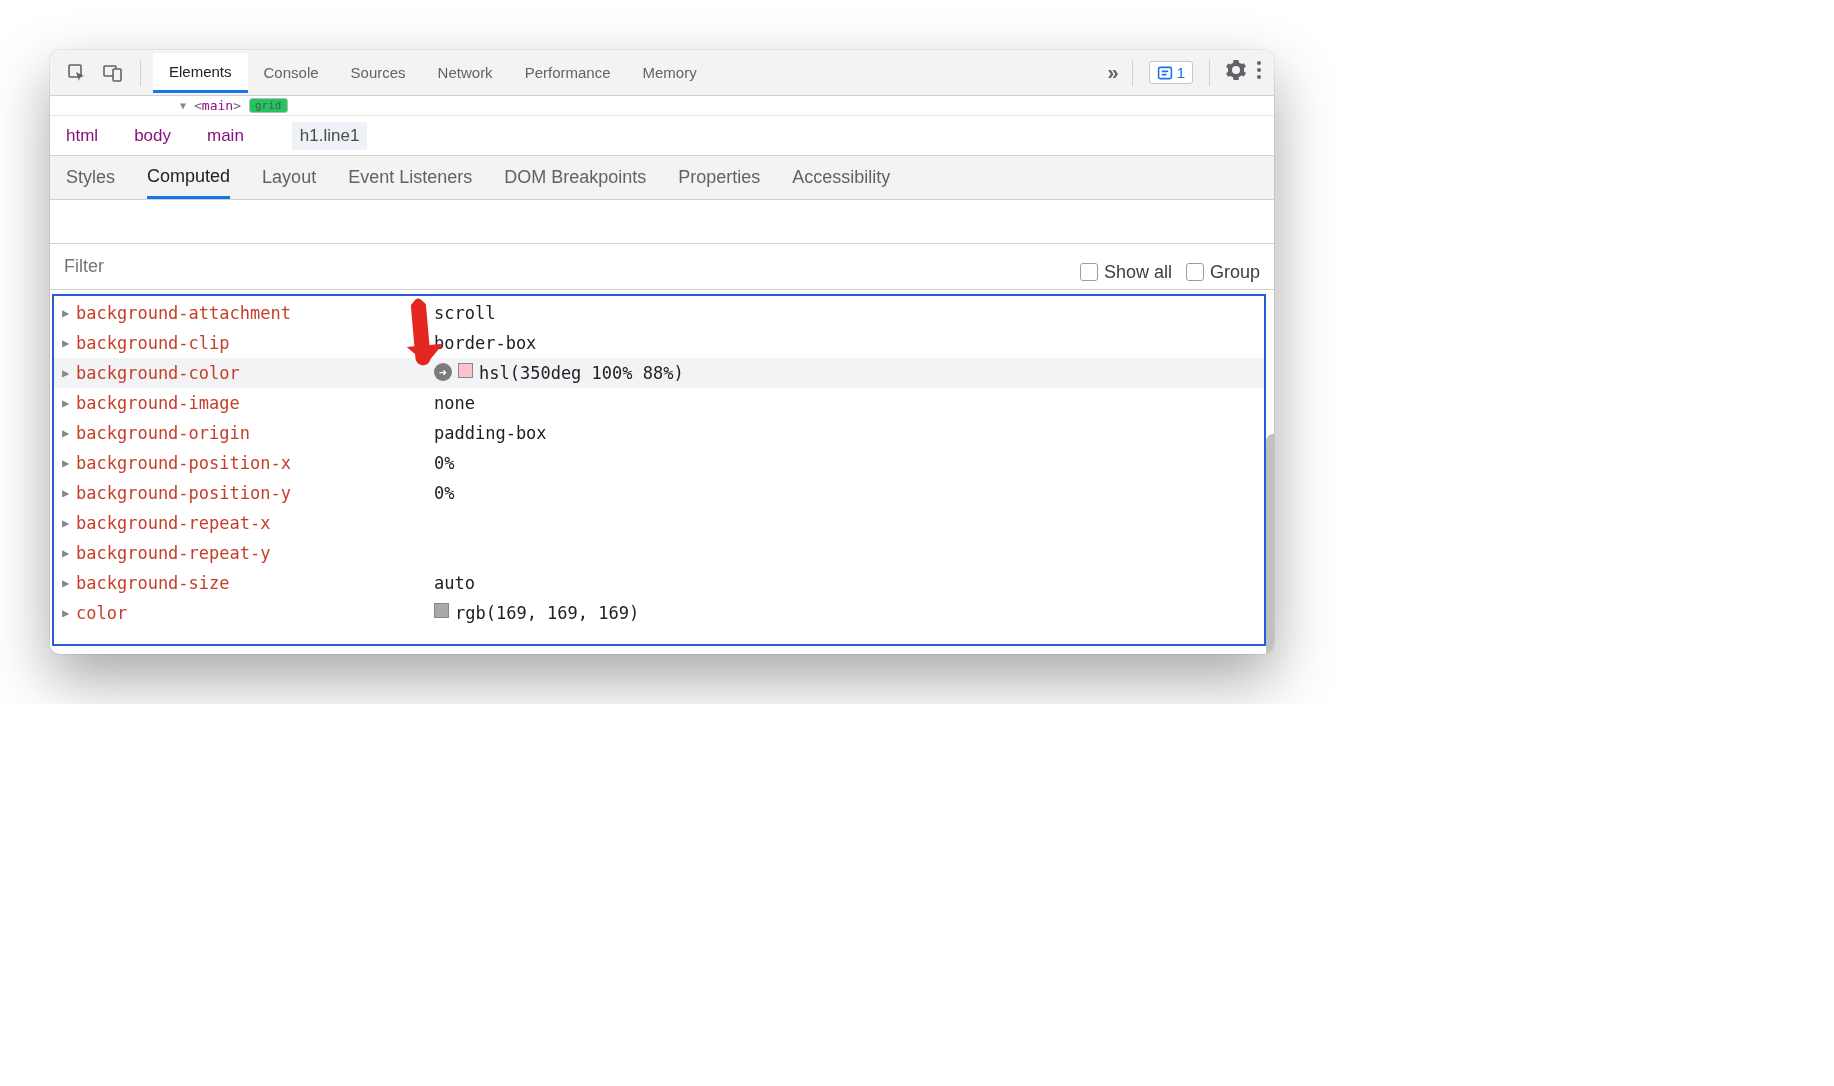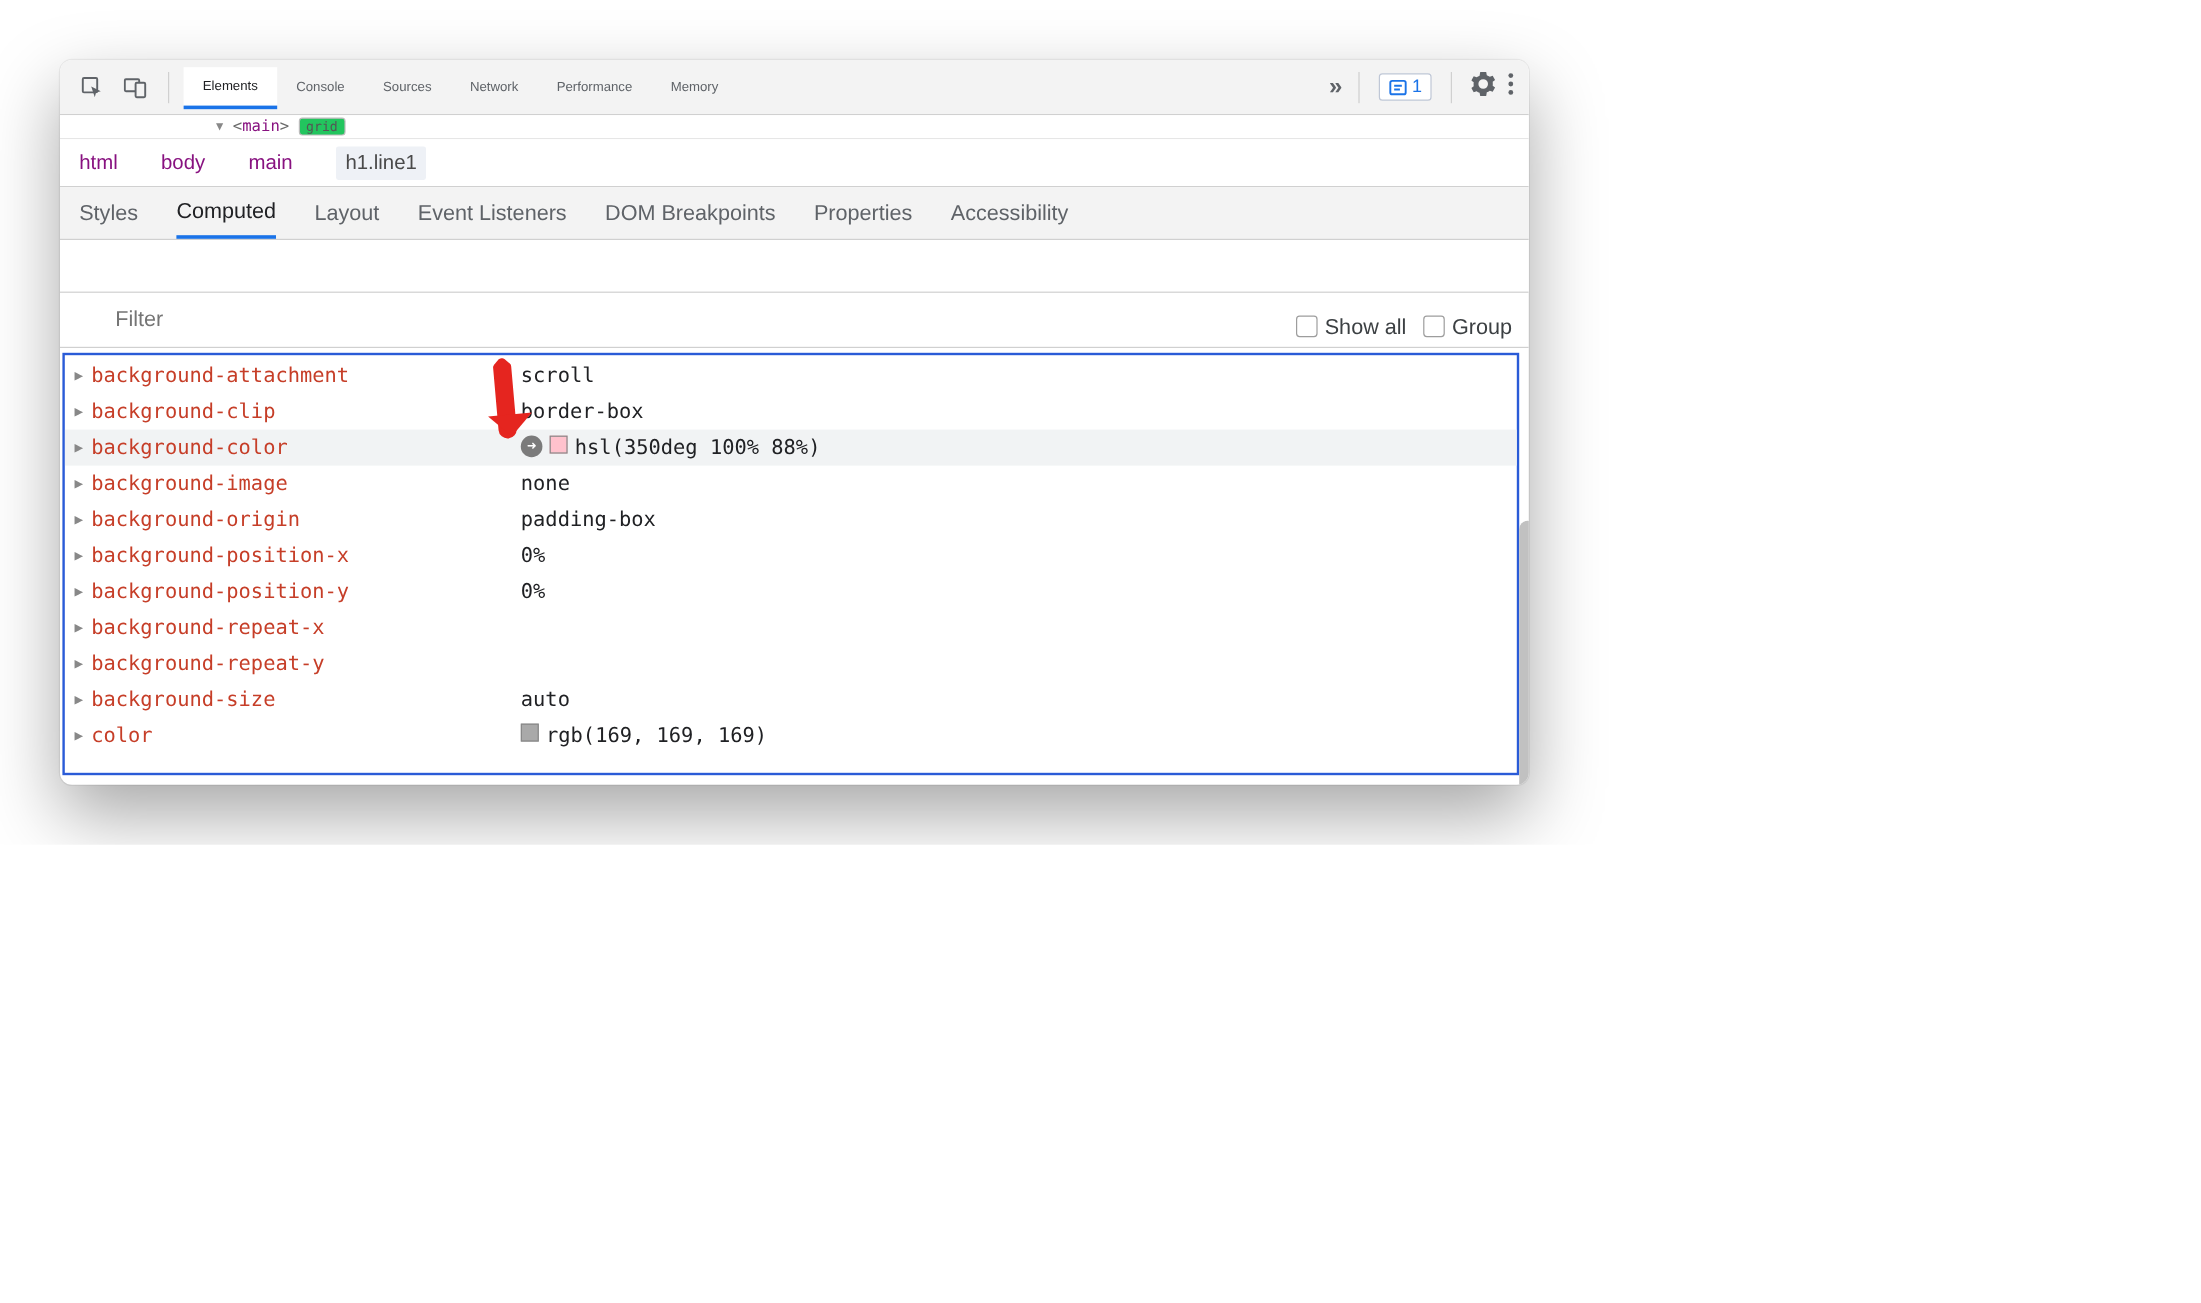--- a/index.html
+++ b/index.html
@@ -47,21 +47,21 @@
   }
   .tool-icon {
     width: 30px; height: 30px;
     display: flex; align-items: center; justify-content: center;
     color: #5f6368;
     cursor: pointer;
   }
   .tool-sep { width:1px; height: 26px; background: #d0d0d0; margin: 0 6px; }
   .panel-tabs {
     display: flex; align-items: center; gap: 0; flex: 1;
-    font-size: 11px; color: #5f6368;
+    font-size: 15px; color: #5f6368;
   }
   .panel-tab {
     padding: 10px 16px; cursor: pointer;
   }
   .panel-tab.active {
     color: #202124; font-weight: 500;
     border-bottom: 3px solid #1a73e8;
     background: #fff;
     margin-bottom: -1px;
   }
@@ -90,21 +90,21 @@
     display:inline-block; border:1px solid #bbb; background:#22c55e;
     font-size:11px; padding: 0 5px; border-radius: 3px; color:#555;
   }
   .breadcrumbs {
     height: 40px; background: #fff;
     display: flex; align-items: center; gap: 36px;
     padding: 0 16px;
     font-size: 17px; color: #881280;
     border-bottom: 1px solid #d0d0d0;
   }
-  .breadcrumbs .crumb.active { background: #eef1f6; color:#4a4a4a; padding:4px 8px; border-radius:2px; }
+  .breadcrumbs .crumb.active { background: #eef1f6; color:#4a4a4a; padding:4px 8px; border-radius:2px;margin-left:12px; }
   .crumb { cursor: pointer; }
   .style-tabs {
     height: 44px; background: #f3f3f3;
     display: flex; align-items: center; gap: 32px;
     padding: 0 16px;
     font-size: 18px; color: #5f6368;
     border-bottom: 1px solid #d0d0d0;
   }
   .style-tab { cursor: pointer; padding: 9px 0; }
   .style-tab.active {
@@ -115,21 +115,20 @@
   .spacer { height: 44px; background:#fff; border-bottom: 1px solid #d0d0d0; }
   .filter-bar {
     height: 46px; display: flex; align-items: center;
     padding: 0 14px; gap: 14px;
     border-bottom: 1px solid #d0d0d0;
     font-size: 18px; color: #757575;
   }
   .filter-input {
     border: none; outline: none; flex: 1; font-size: 18px; color:#8b5cf6;
     background: transparent;
-    margin-left: 32px;
   }
   .chk-wrap { display:flex; align-items:center; gap:6px; color:#3c4043; font-size:18px; cursor:pointer;margin-top:11px; }
   .chk {
     width: 18px; height: 18px; border: 1.5px solid #9d9d9d; border-radius: 3px;
     display:inline-block; background:#fff;
   }
   .computed-area {
     position: relative;
     border: 2px solid #2a5bd7;
     margin: 4px 8px 8px 2px;

